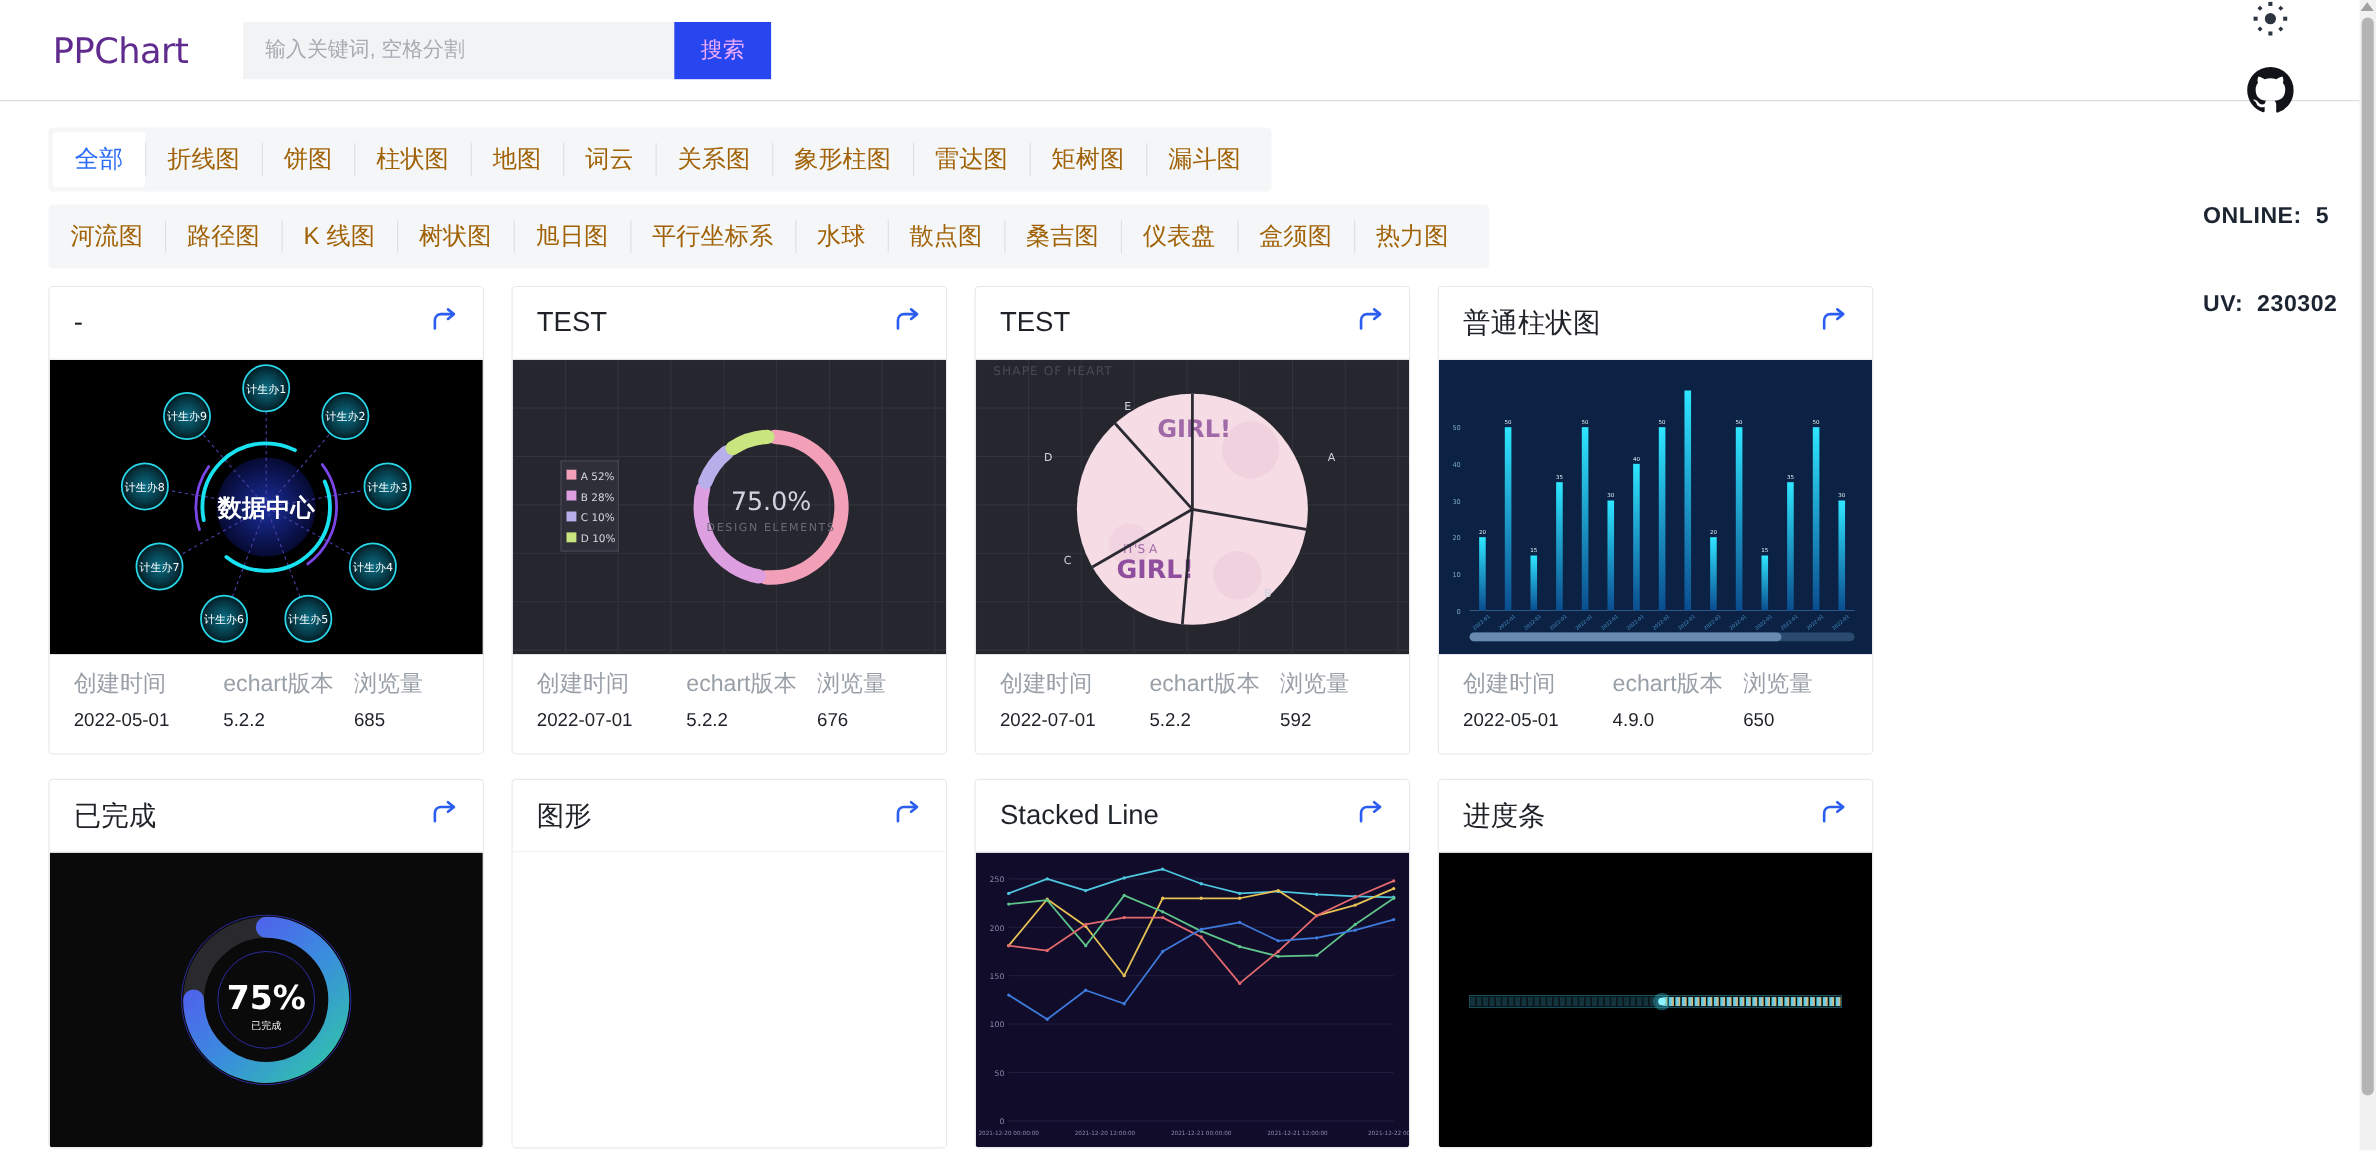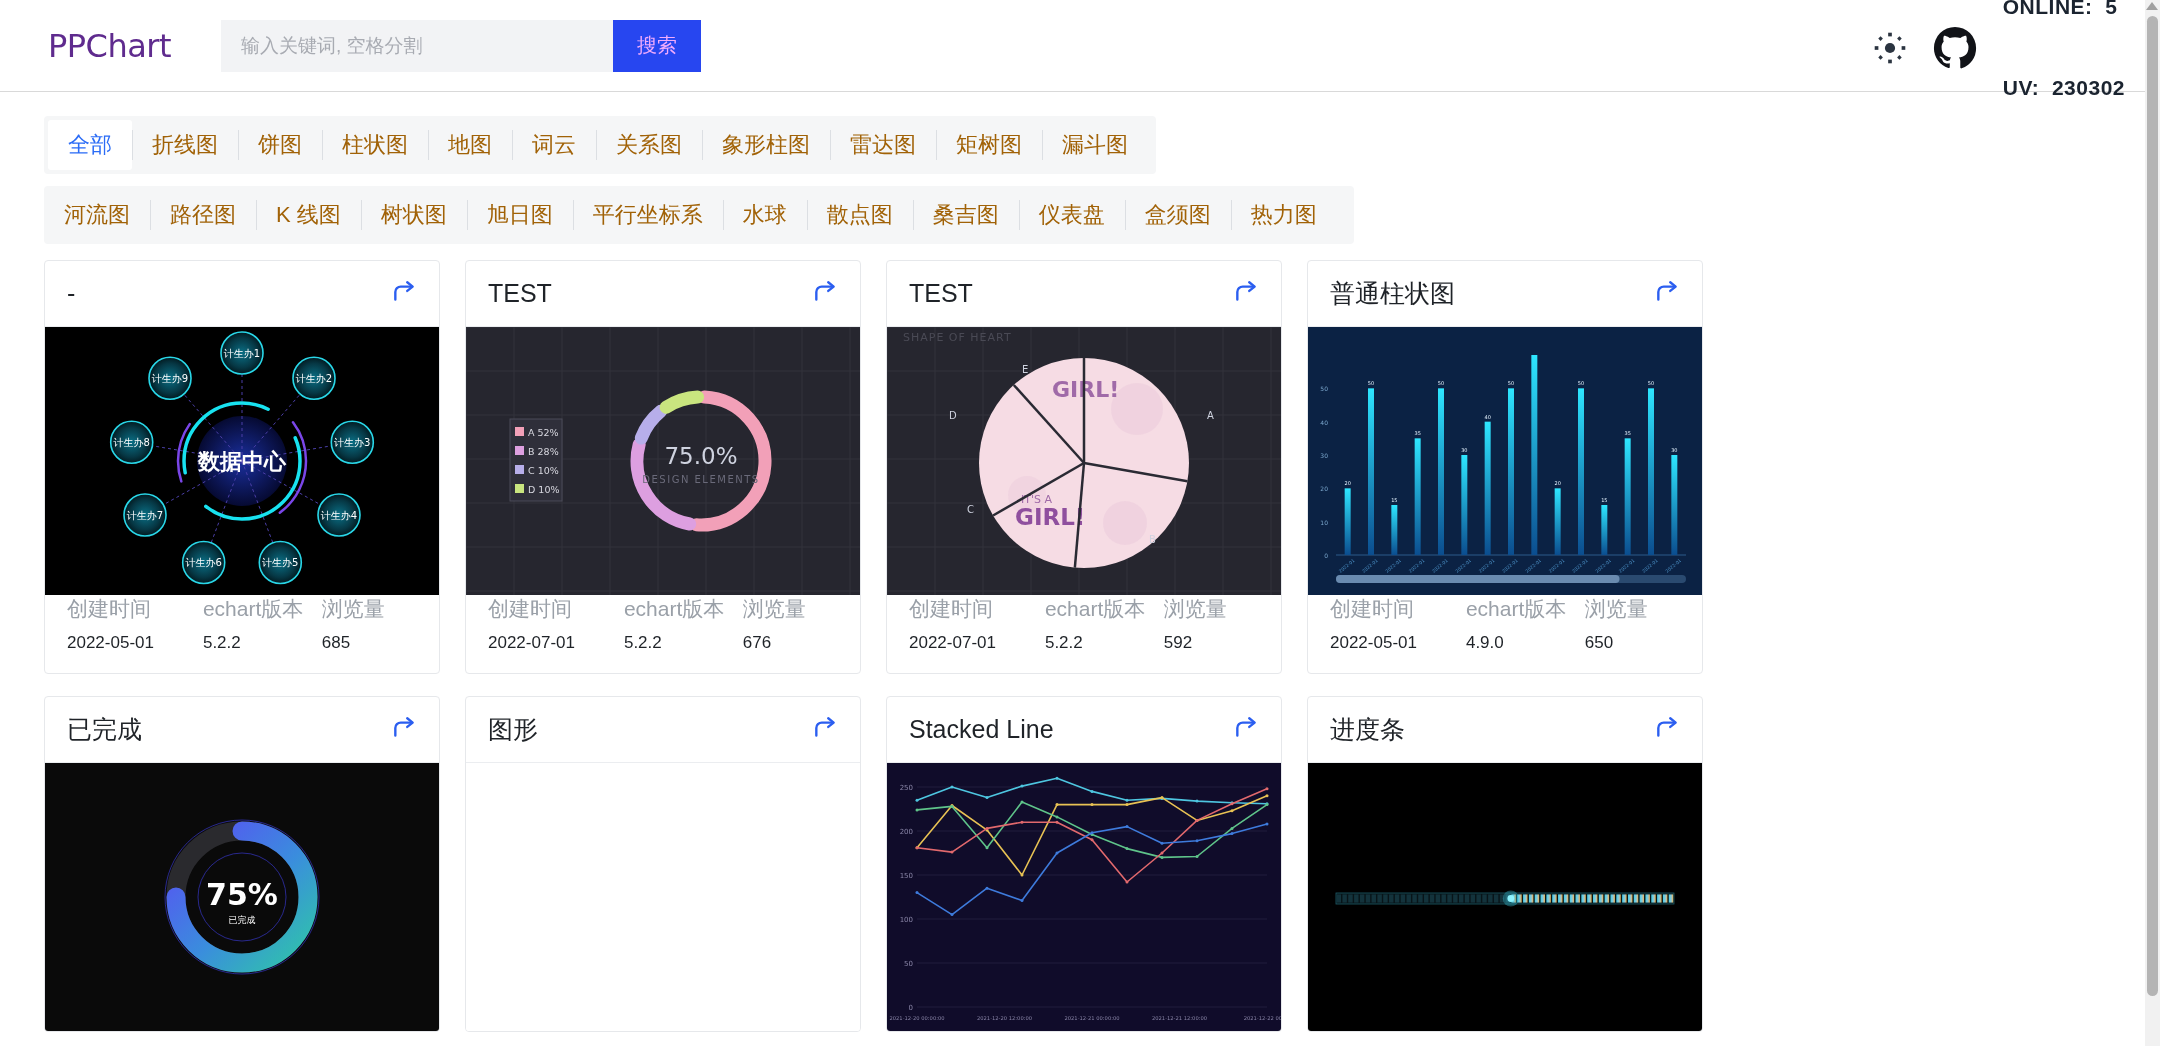--- a/index.html
+++ b/index.html
@@ -48,21 +48,21 @@
     background: #2746f0;
     color: #f0abfc;
     border: none;
     font-size: 20px;
     cursor: pointer;
     font-family: "Liberation Sans", sans-serif;
   }
   .header-right {
     position: absolute; right: 20px; top: 0;
     height: 96px;
-    display: flex; align-items: center; gap: 26px;
+    display: flex; align-items: center; gap: 26px; flex-direction: column;
   }
   .sun-icon { width: 34px; height: 34px; display:block; }
   .gh-icon  { width: 44px; height: 44px; display:block; }
   .counters {
     font-size: 21px; font-weight: bold; color: #1b2430;
     line-height: 1.28; letter-spacing: 0.5px;
     font-family: "Liberation Sans", sans-serif;
     white-space: pre;
   }
 
@@ -150,21 +150,21 @@
     white-space: nowrap; overflow: hidden; text-overflow: ellipsis;
   }
   .share-icon { width: 26px; height: 26px; cursor: pointer; flex: 0 0 auto; }
 
   .card-thumb {
     width: 100%; height: 268px;
     position: relative; overflow: hidden;
     background: #ffffff;
   }
   .card-meta {
-    padding: 0 22px 20px 22px;
+    padding: 12px 22px 20px 22px;
     display: flex;
     gap: 14px;
   }
   .meta-col { flex: 1; }
   .meta-col:nth-child(1){ flex: 1.28; }
   .meta-col:nth-child(2){ flex: 1.1; }
   .meta-label {
     font-size: 21px; color: #9aa0a8; margin-bottom: 10px;
     white-space: nowrap;
     font-family: "Liberation Sans", sans-serif;

